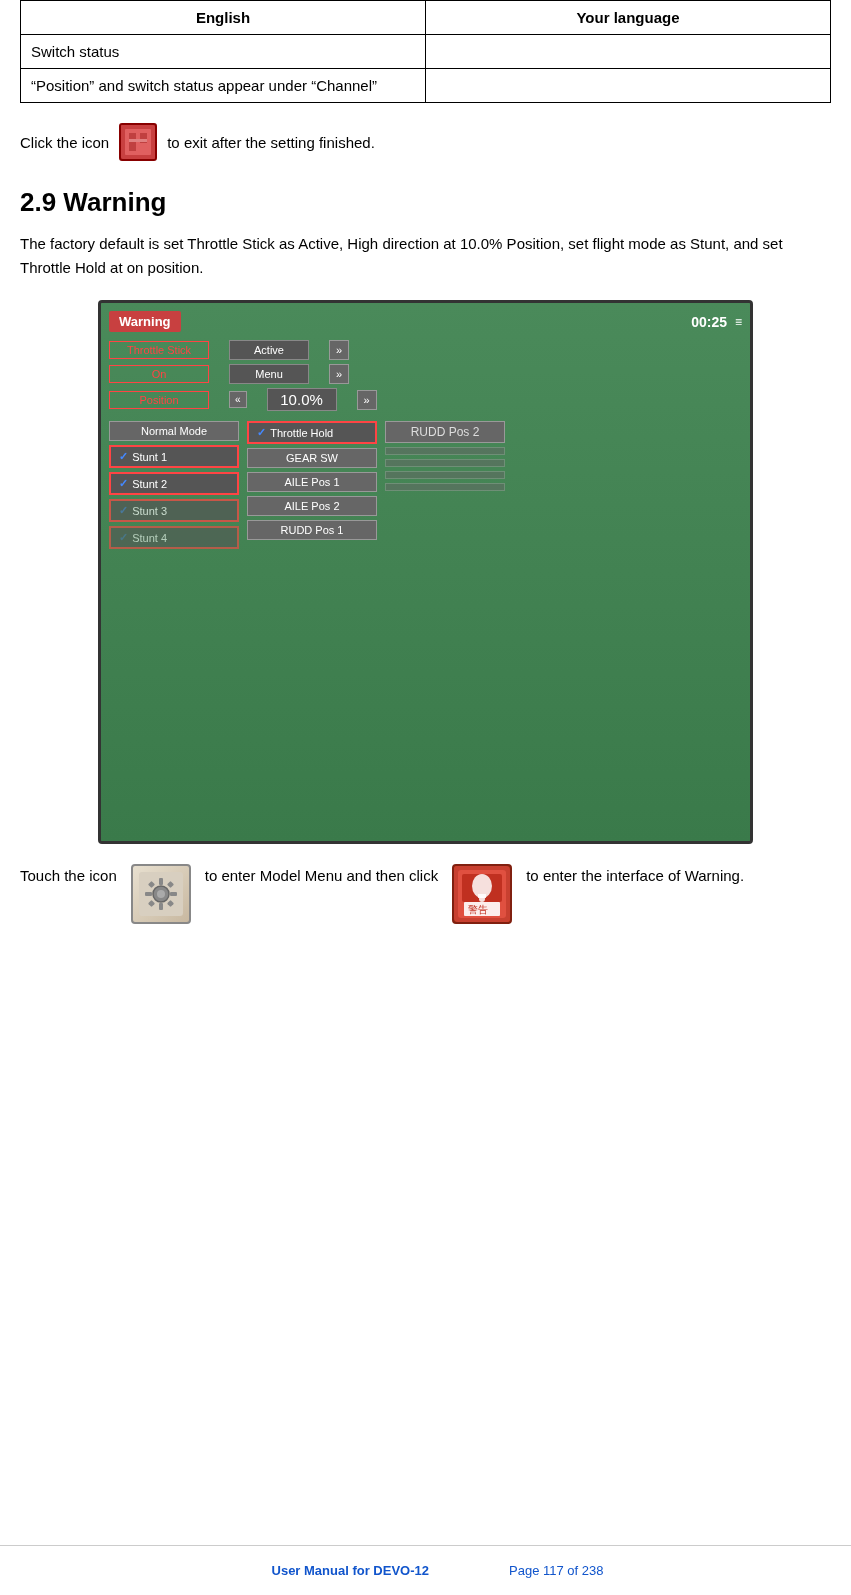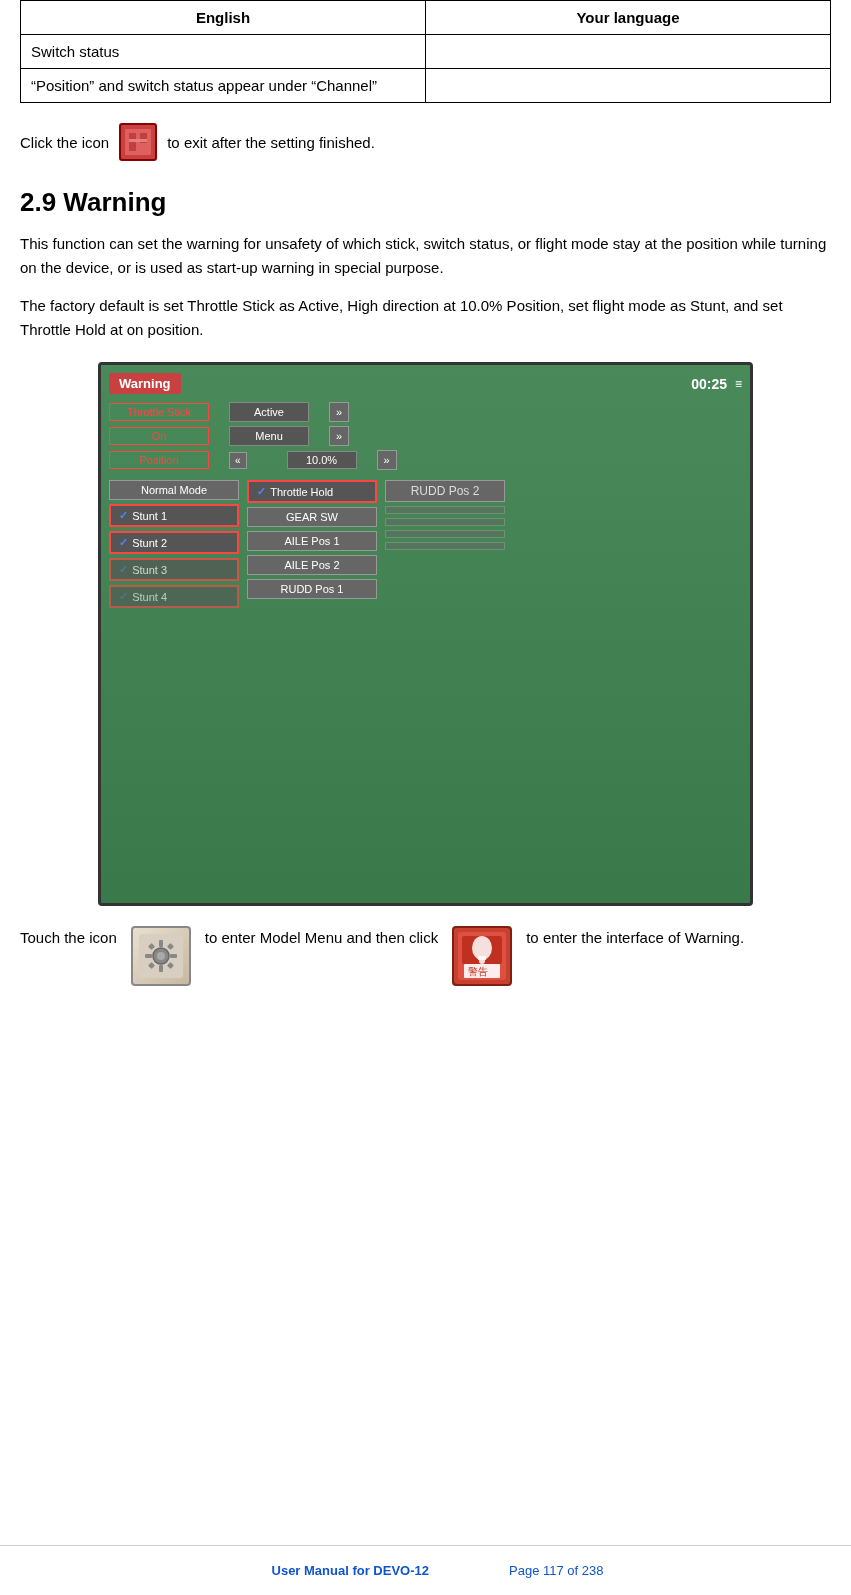--- a/index.html
+++ b/index.html
@@ -173,26 +173,25 @@
       background: #666;
       color: #fff;
       font-size: 10px;
       padding: 2px 5px;
       border: 1px solid #999;
     }
 
     .val-box {
       background: #555;
       color: #fff;
-      font-size: 11px;
+      font-size: 15px;
       padding: 2px 10px;
       border: 1px solid #888;
       min-width: 70px;
       text-align: center;
-      margin-left: 20px;
     }
 
     .screen-bottom {
       display: flex;
       gap: 8px;
       margin-top: 6px;
     }
 
     .col-left, .col-mid, .col-right {
       display: flex;
@@ -345,21 +344,20 @@
           <rect x="19" y="8" width="7" height="10" fill="#c04040"></rect>
           <rect x="8" y="14" width="18" height="3" fill="#e08080"></rect>
         </svg>
       </span>
     </span>
     <span>to exit after the setting finished.</span>
   </div>
 
   <h2 class="section-heading">2.9 Warning</h2>
 
-  <p class="body-text">This function can set the warning for unsafety of which stick, switch status, or flight mode stay at the position while turning on the device, or is used as start-up warning in special purpose.</p>
 
   <p class="body-text">The factory default is set Throttle Stick as Active, High direction at 10.0% Position, set flight mode as Stunt, and set Throttle Hold at on position.</p>
 
   <div class="warning-screenshot">
     <div class="device-screen">
       <div class="screen-header">
         <div class="screen-title-box">Warning</div>
         <div style="display:flex;align-items:center;gap:8px;">
           <div class="screen-time">00:25</div>
           <div class="screen-icon">≡</div>

